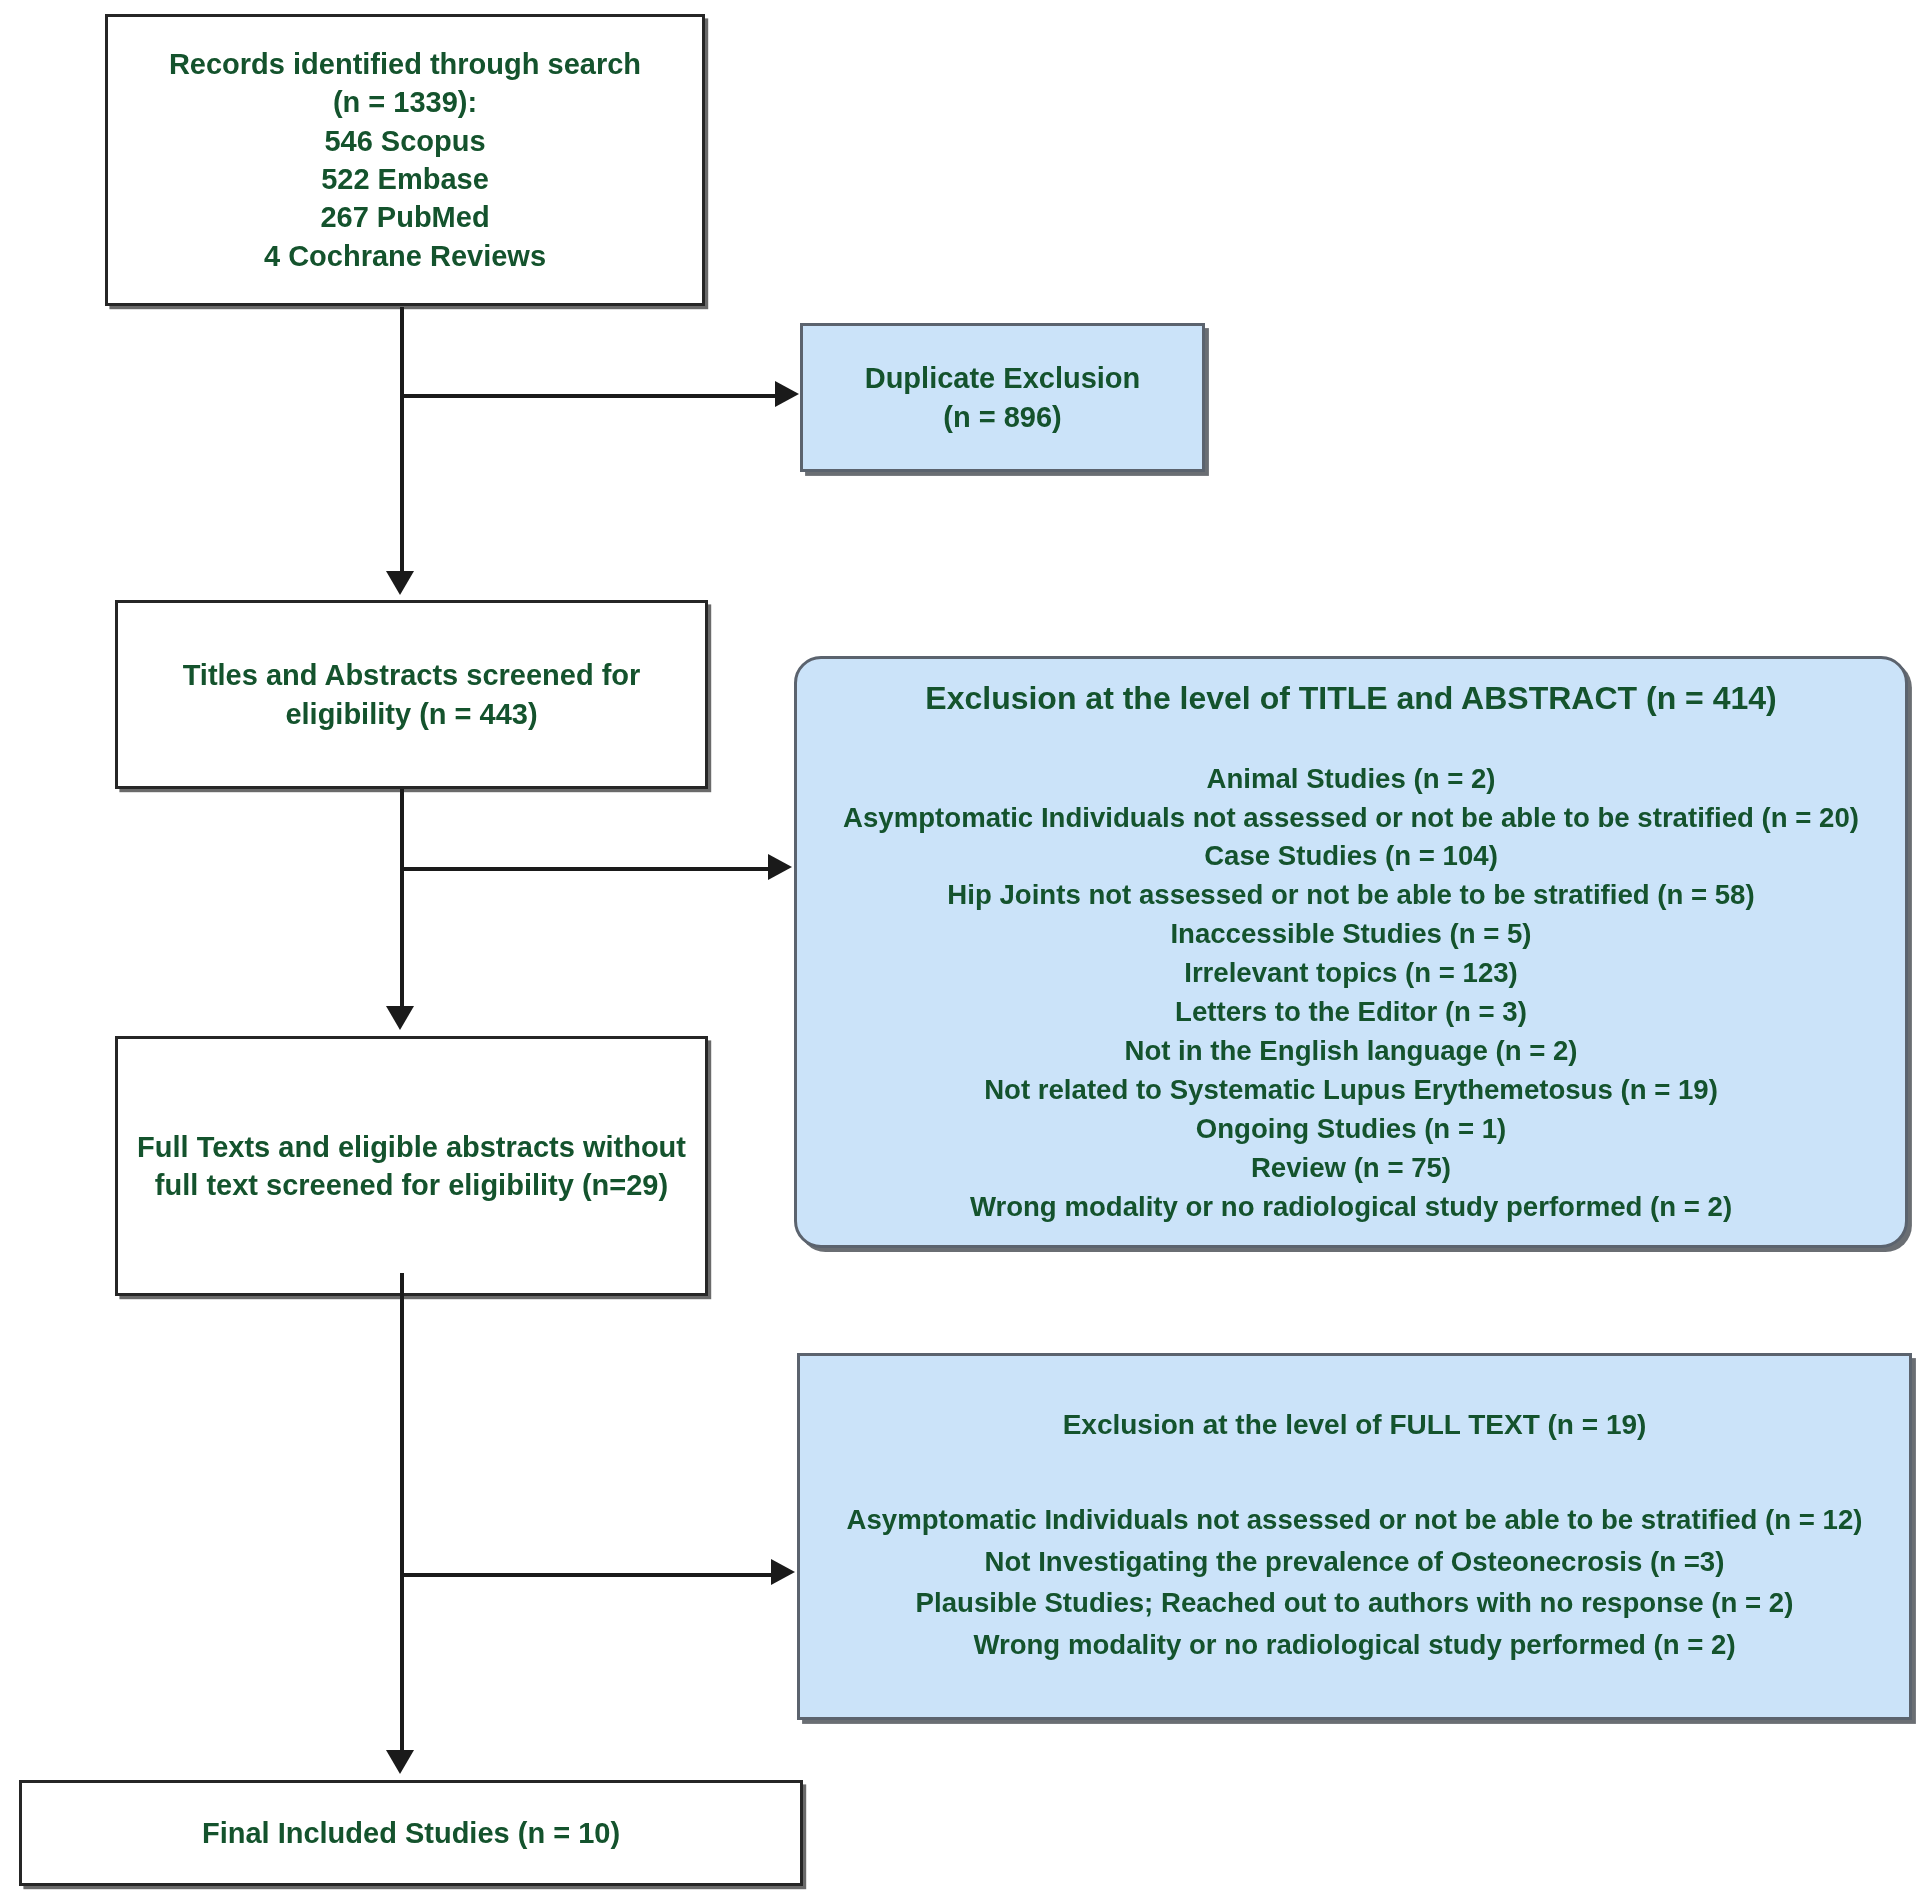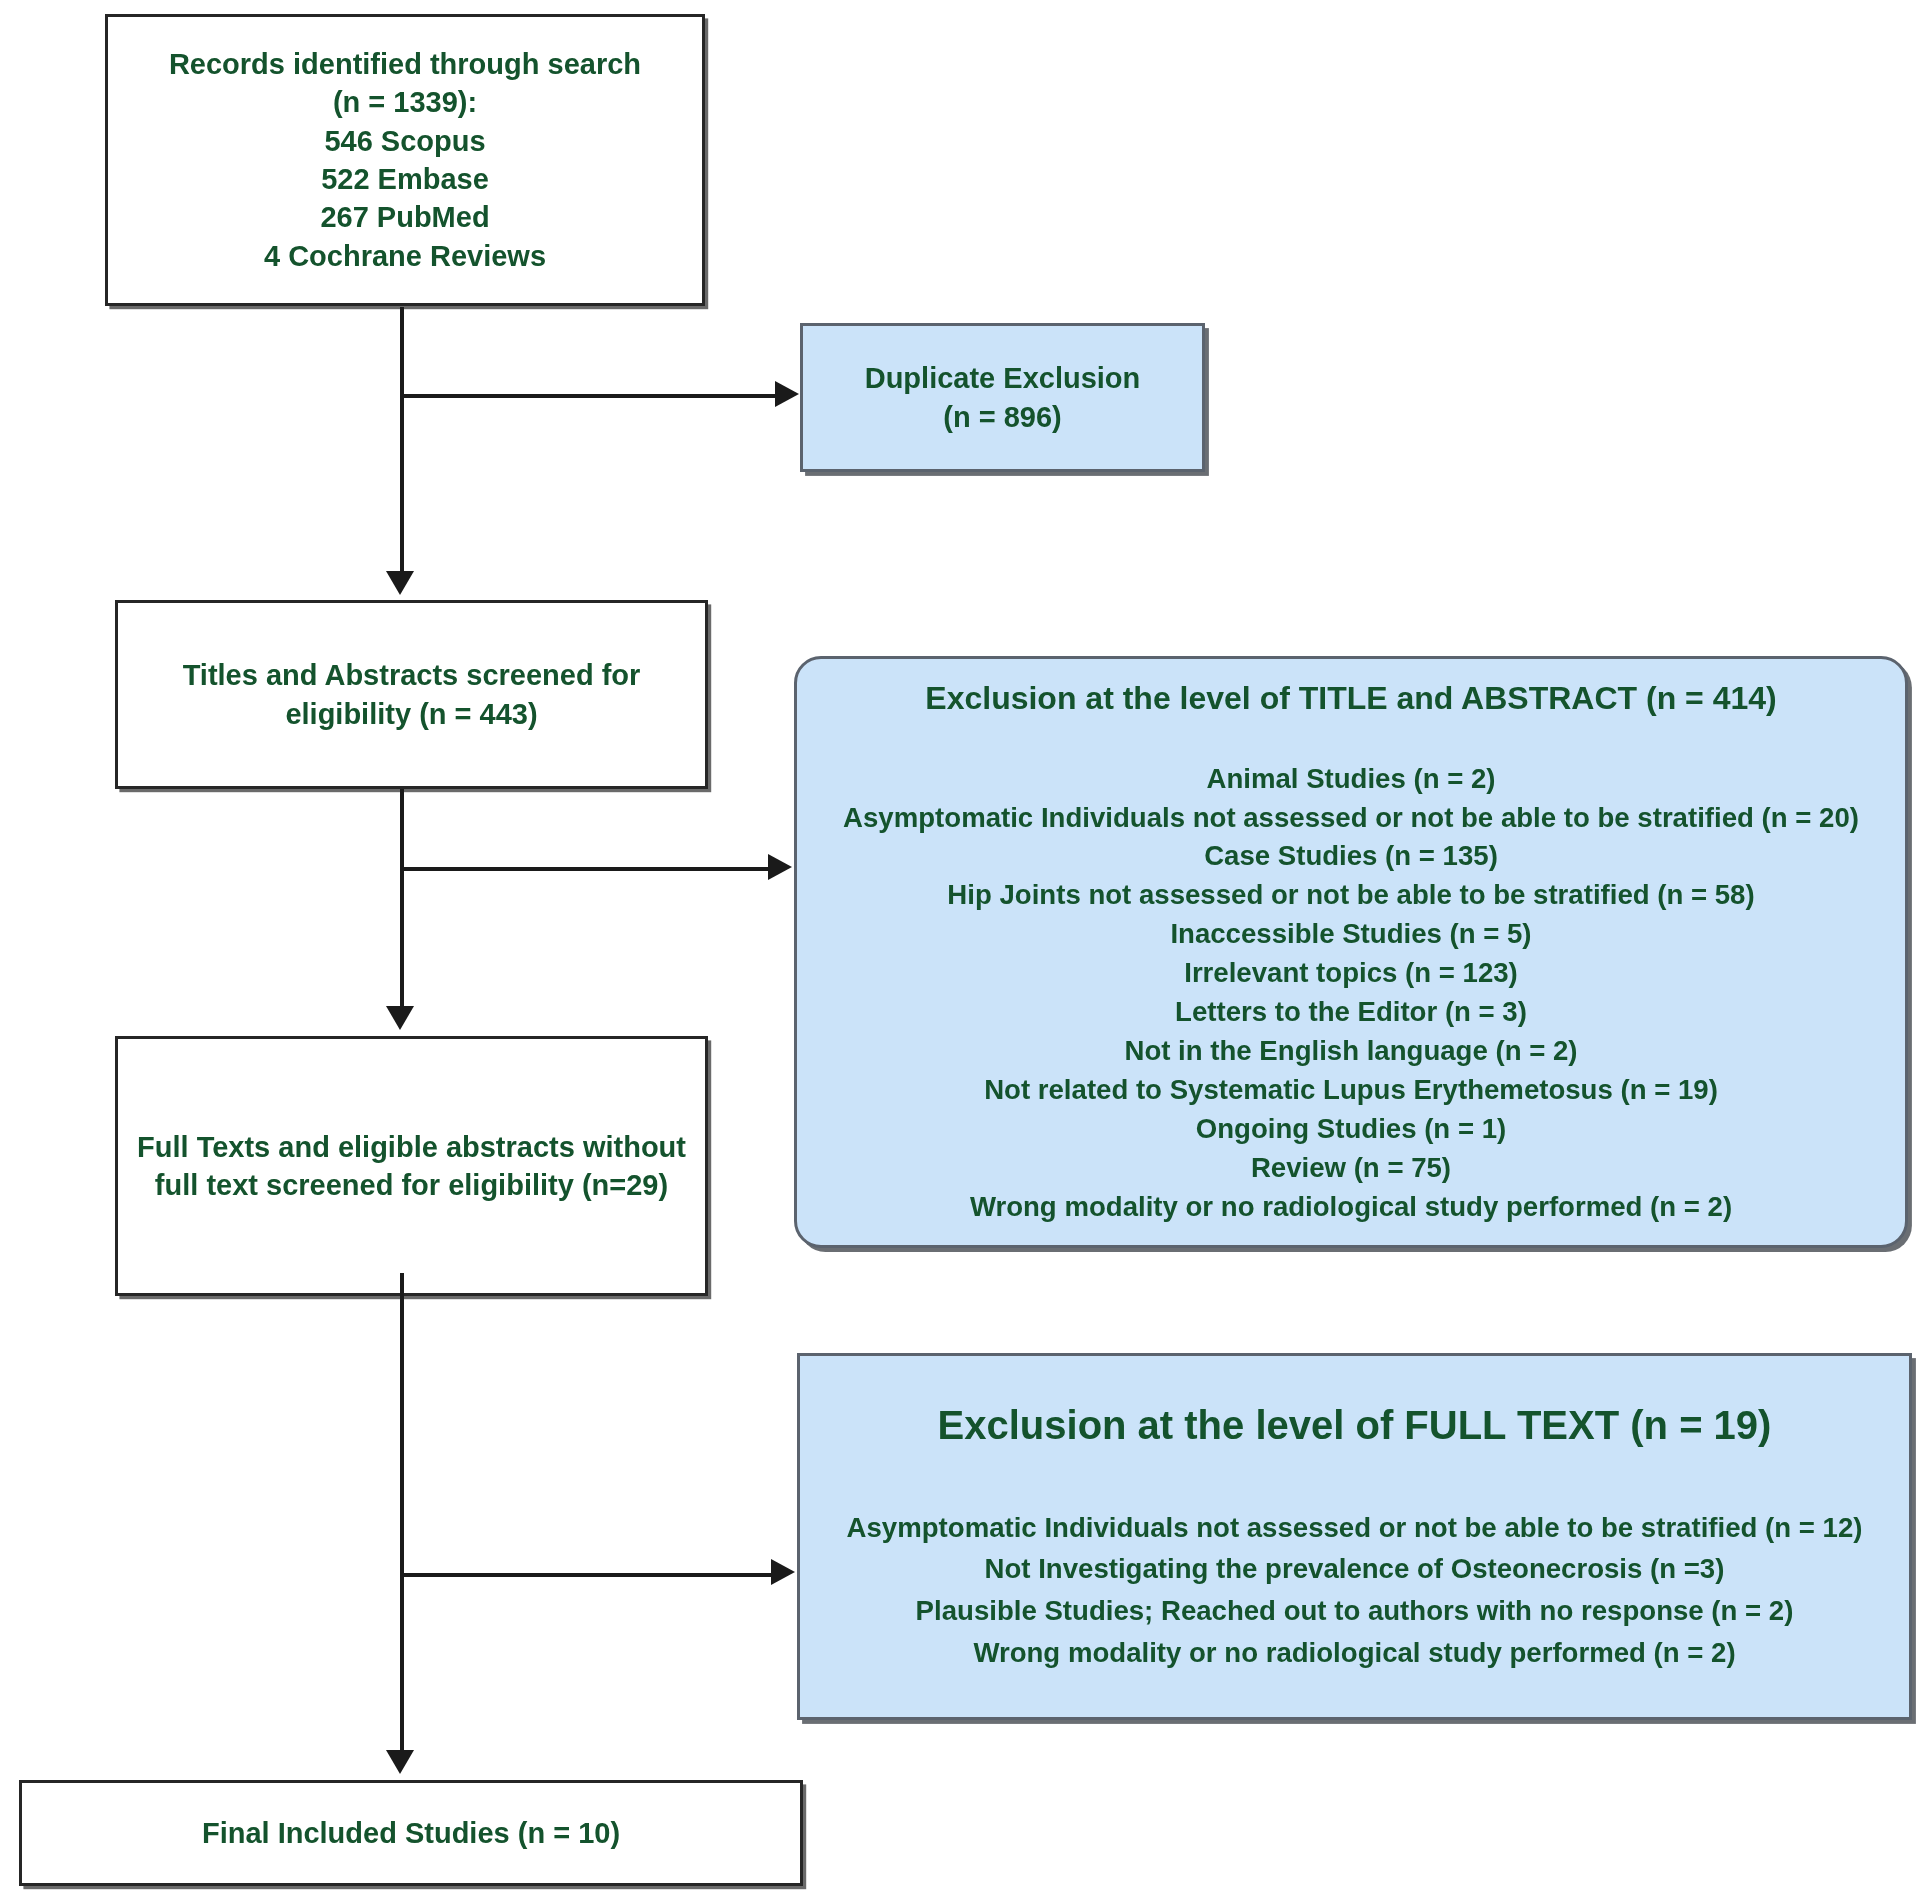--- a/index.html
+++ b/index.html
@@ -59,21 +59,21 @@
   #box-identified{left:105px;top:14px;width:600px;height:292px;font-size:29px;}
   #box-duplicate{left:800px;top:323px;width:405px;height:149px;font-size:29px;}
   #box-screened{left:115px;top:600px;width:593px;height:189px;font-size:29px;}
   #box-excl-title{left:794px;top:656px;width:1114px;height:592px;border-radius:27px;}
   #box-fulltext{left:115px;top:1036px;width:593px;height:260px;font-size:29px;}
   #box-excl-full{left:797px;top:1353px;width:1115px;height:367px;}
   #box-final{left:19px;top:1780px;width:784px;height:106px;font-size:29px;}
 
   #box-excl-title .hdr{font-size:32px;margin-bottom:40px;}
   #box-excl-title .lst{font-size:27.6px;line-height:1.41;}
-  #box-excl-full .hdr{font-size:40px;margin-bottom:55px;}
+  #box-excl-full .hdr{font-size:28px;margin-bottom:55px;}
   #box-excl-full .lst{font-size:27.6px;line-height:1.52;}
 
   
   #v1{left:400px;top:307px;height:269px;}
   #a1{left:386px;top:571px;}
   #h1{left:404px;top:394px;width:372px;}
   #ar1{left:775px;top:381px;}
 
   #v2{left:400px;top:789px;height:223px;}
   #a2{left:386px;top:1006px;}
@@ -118,21 +118,21 @@
   <div class="line vline" id="v2"></div>
   <div class="arrow-down" id="a2"></div>
   <div class="line hline" id="h2"></div>
   <div class="arrow-right" id="ar2"></div>
 
   <div class="box blue" id="box-excl-title">
     <div class="hdr">Exclusion at the level of TITLE and ABSTRACT (n = 414)</div>
     <div class="lst">
       <div>Animal Studies (n = 2)</div>
       <div>Asymptomatic Individuals not assessed or not be able to be stratified (n = 20)</div>
-      <div>Case Studies (n = 135)</div>
+      <div>Case Studies (n = 104)</div>
       <div>Hip Joints not assessed or not be able to be stratified (n = 58)</div>
       <div>Inaccessible Studies (n = 5)</div>
       <div>Irrelevant topics (n = 123)</div>
       <div>Letters to the Editor (n = 3)</div>
       <div>Not in the English language (n = 2)</div>
       <div>Not related to Systematic Lupus Erythemetosus (n = 19)</div>
       <div>Ongoing Studies (n = 1)</div>
       <div>Review (n = 75)</div>
       <div>Wrong modality or no radiological study performed (n = 2)</div>
     </div>

